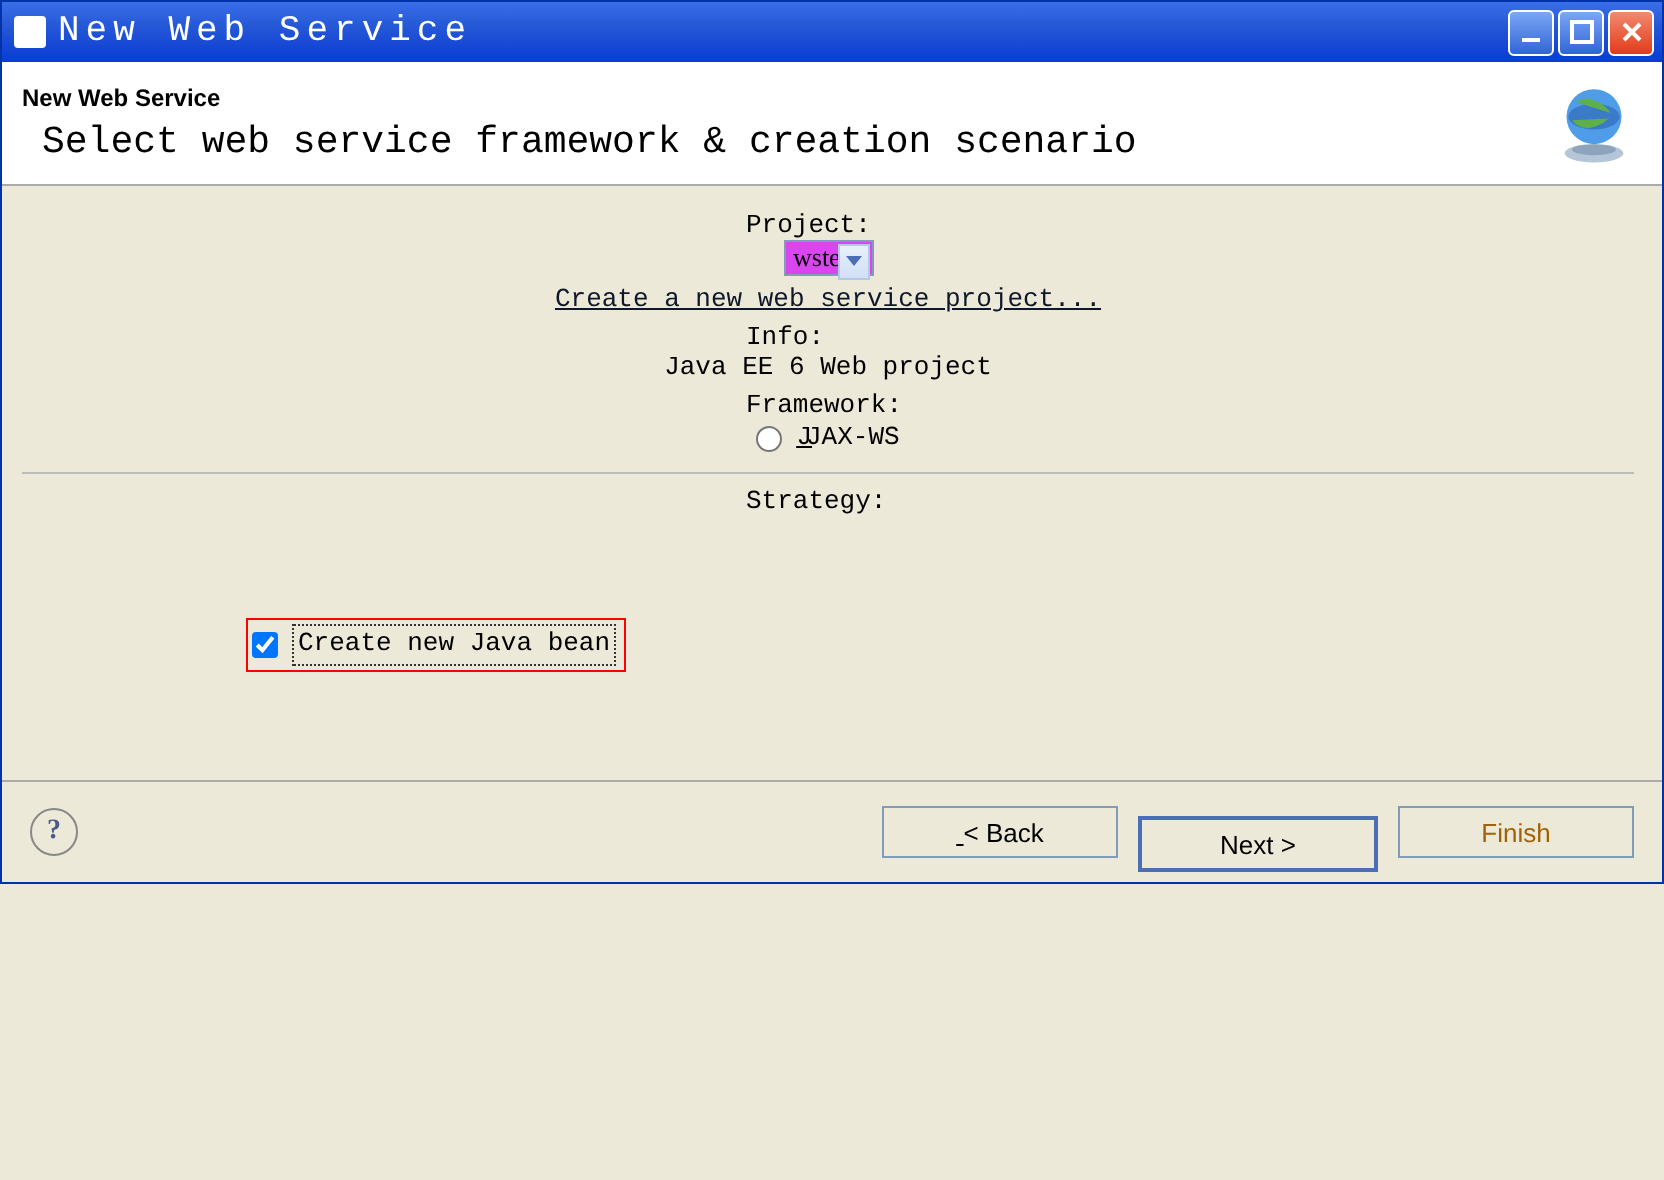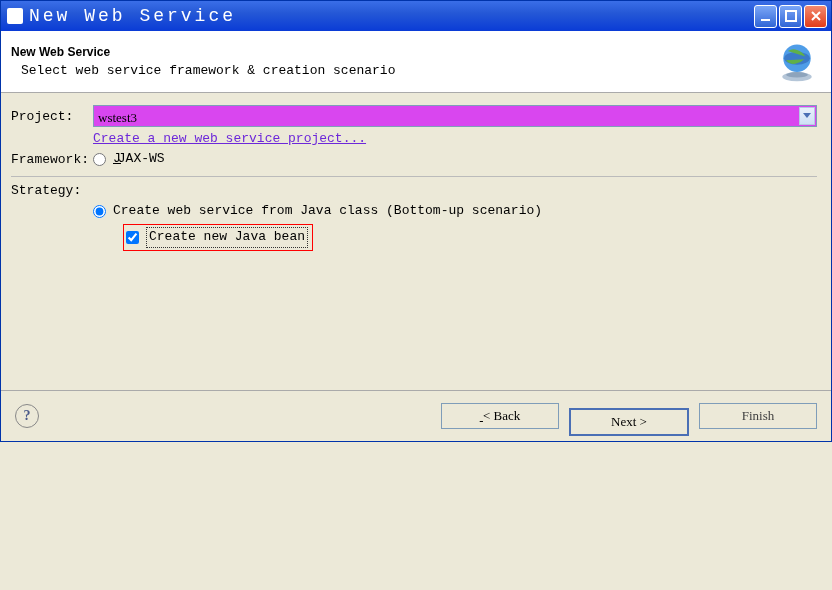--- a/index.html
+++ b/index.html
@@ -75,38 +75,39 @@
     flex: 1;
   }
   .header-title {
     font-family: Tahoma, sans-serif;
     font-weight: bold;
     font-size: 12px;
     margin-bottom: 4px;
   }
   .header-sub {
     font-family: "Courier New", monospace;
-    font-size: 13px;
+    font-size: 19px;
     margin-left: 10px;
   }
   .header-icon {
     width: 44px; height: 44px;
   }
   .body {
     flex: 1;
     background: #ece9d8;
     padding: 12px 14px 0 10px;
     font-family: "Courier New", monospace;
     font-size: 13px;
     position: relative;
   }
   .row {
     display: flex;
     align-items: center;
     margin-bottom: 4px;
+    flex-direction: column;
   }
   .lbl {
     width: 82px;
     white-space: nowrap;
   }
   .combo {
     flex: 1;
     position: relative;
     border: 1px solid #7f9db9;
     background: #d946ef;
@@ -119,36 +120,36 @@
   .combo .chev {
     position: absolute;
     right: 1px; top: 1px;
     width: 16px; height: 18px;
     border: 1px solid #b6c9e3;
     background: linear-gradient(to bottom,#e8f0fb,#cfe0f6);
     box-sizing: border-box;
     display:flex;align-items:center;justify-content:center;
   }
   .link {
-    color: #6d28d9;
+    color: #0f172a;
     text-decoration: underline;
     cursor: pointer;
   }
   .radio, .check {
     display: flex;
     align-items: center;
     gap: 4px;
     line-height: 18px;
   }
   .radio input, .check input { margin:0 3px 0 0; }
   .disabled {
     color: #808080;
   }
   .underline { text-decoration: underline; }
-  .indent2 { margin-left: 112px; }
+  .indent2 { margin-left: 112px; margin-top: 47px; }
   hr.sep {
     border: none;
     border-top: 1px solid #bbb;
     margin: 8px 0 6px 0;
   }
   .highlight {
     border: 1px solid #ff0000;
     display: inline-block;
     padding: 2px 4px 2px 2px;
   }
@@ -175,30 +176,30 @@
     font-family: Georgia, serif;
     font-weight: bold;
     font-size: 14px;
     background:#ece9d8;
   }
   .btn {
     width: 116px;
     height: 24px;
     border: 1px solid #7f9db9;
     background: #ece9d8;
-    font-family: Liberation Serif, serif;
+    font-family: Liberation Sans, sans-serif;
     font-size: 13px;
     display:flex;align-items:center;justify-content:center;
   }
   .btn.default {
     border: 2px solid #4a6fb5;
     margin-top: 12px;
   }
   .btn.disabled {
-    color: #404040;
+    color: #a16207;
   }
 </style>
 </head>
 <body>
 
 <div class="window">
 
   <div class="titlebar">
     <span class="title-icon"></span>
     <span class="title">New Web Service</span>
@@ -248,42 +249,39 @@
             </svg>
         </span>
       </div>
     </div>
 
     <div class="row">
       <span class="lbl"></span>
       <span class="link">Create a new web service project...</span>
     </div>
 
+    <div class="row">
+      <span class="lbl">Info:</span>
+      <span>Java EE 6 Web project</span>
+    </div>
 
     <div class="row">
       <span class="lbl">Framework:</span>
       <label class="radio">
         <input type="radio" name="fw" style="">
           <span class="underline" style="text-decoration-style:solid;"><span style="text-decoration:underline">J</span></span>
           <span style="margin-left:-7px">JAX-WS</span>
       </label>
     </div>
 
     <hr class="sep">
 
     <div class="row" style="align-items:center">
       <span class="lbl">Strategy:</span>
     </div>
-    <div class="row">
-      <span class="lbl"></span>
-      <label class="radio">
-        <input type="radio" name="st" checked="" style="">
-          <span>Create web service from Java class (Bottom-up scenario)</span>
-      </label>
-    </div>
     <div style="margin-top:4px;">
       <span class="indent2 highlight">
         <label class="check">
           <input type="checkbox" checked="" style="">
           <span class="dottedbox">Create new Java bean</span>
         </label>
       </span>
     </div>
 
   </div>

